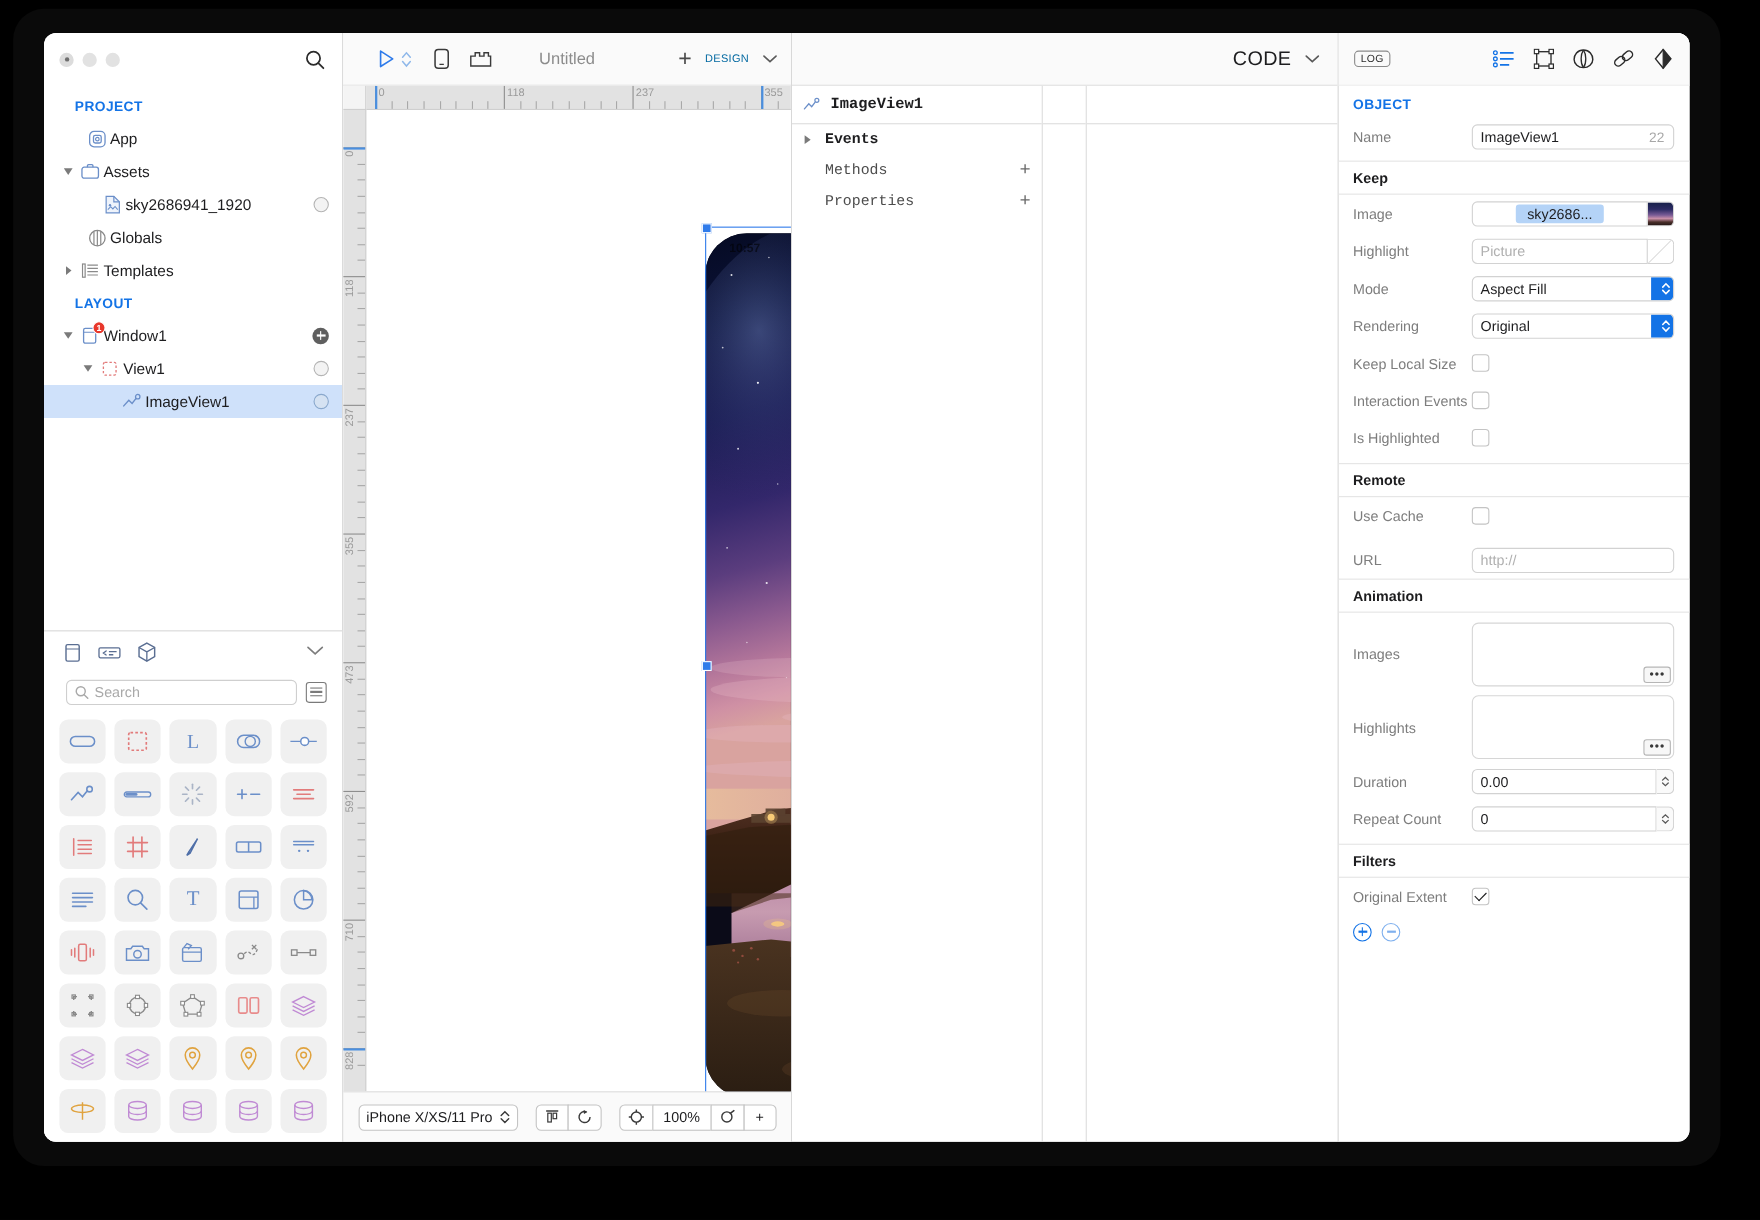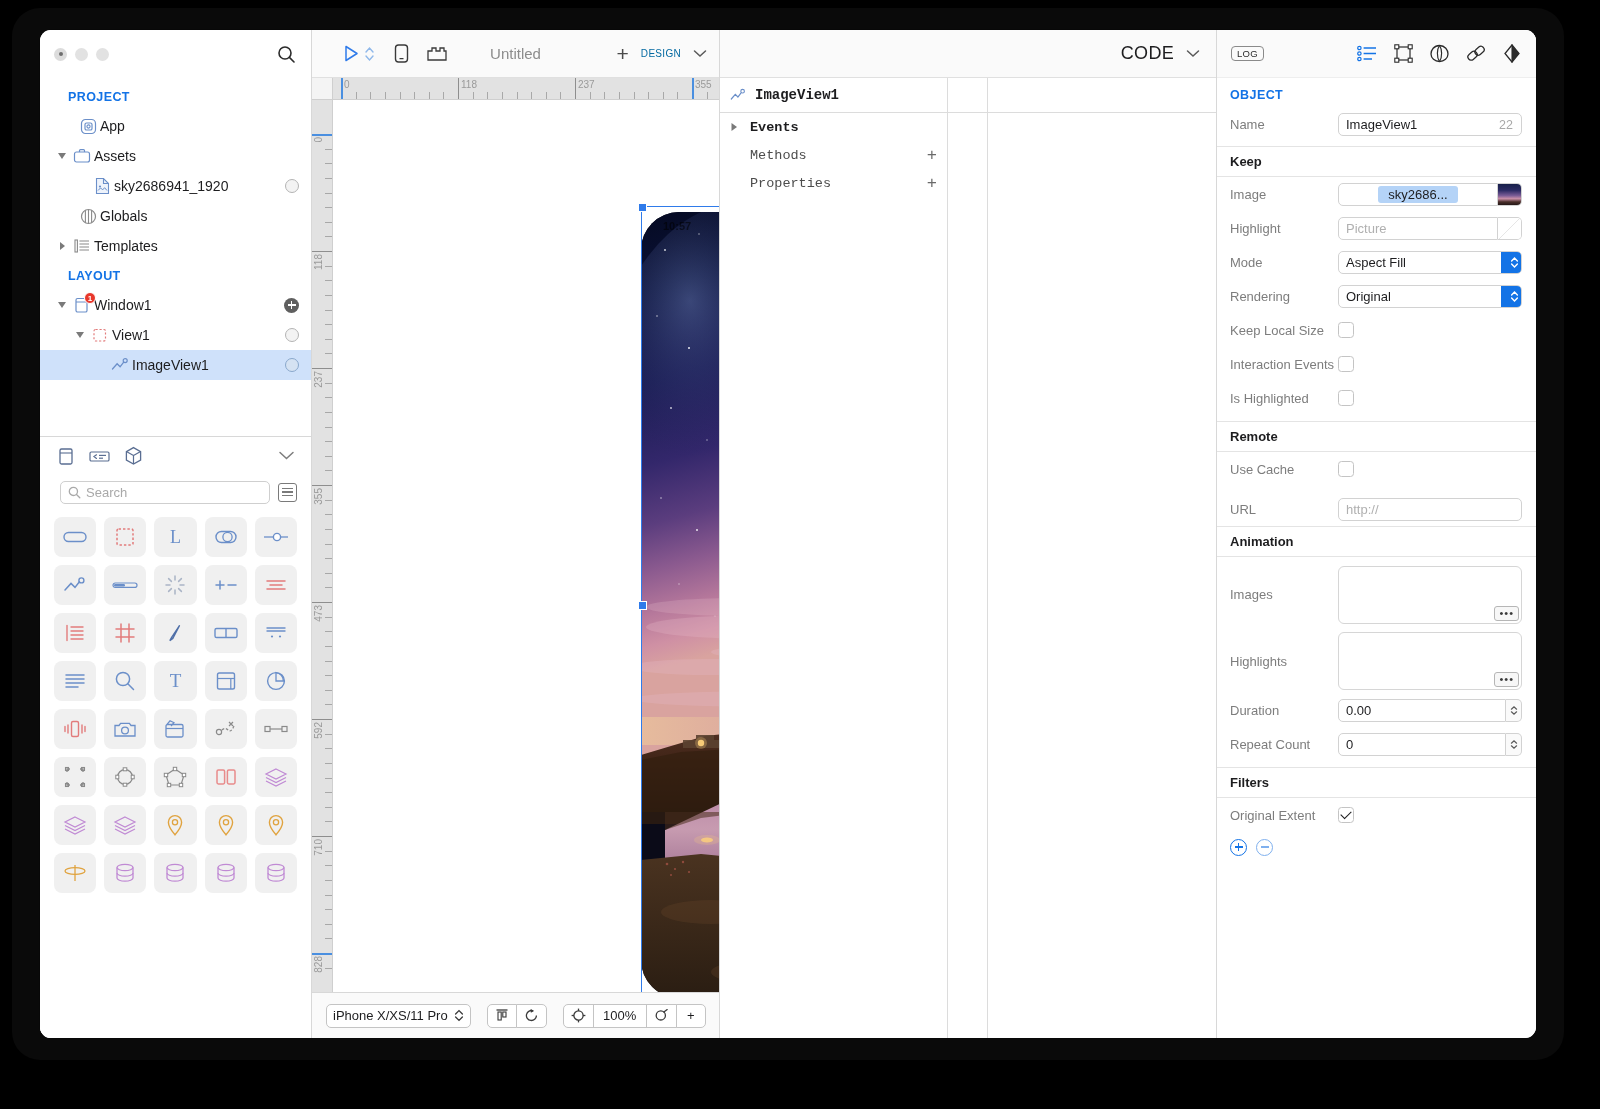--- a/index.html
+++ b/index.html
@@ -97,21 +97,21 @@
   .badge-1 {
     position: absolute; right: -2px; top: -4px;
     background: #e8372b; color: #fff; font-size: 8px; font-weight: bold;
     width: 12px; height: 12px; border-radius: 50%;
     display: flex; align-items: center; justify-content: center;
     border: 1px solid #fff;
   }
 
   
   #library {
-    flex: none; height: 602px;
+    flex: none; height: 465px;
     border-top: 1px solid #d8d8d8;
     display: flex; flex-direction: column;
     background: #fff;
   }
   #lib-tabs {
     height: 38px; display: flex; align-items: center; gap: 14px;
     padding: 0 18px; position: relative;
   }
   #lib-tabs .libtab { cursor: pointer; display: flex; align-items: center; }
   #lib-collapse { position: absolute; right: 16px; top: 50%; transform: translateY(-50%); cursor: pointer; }

